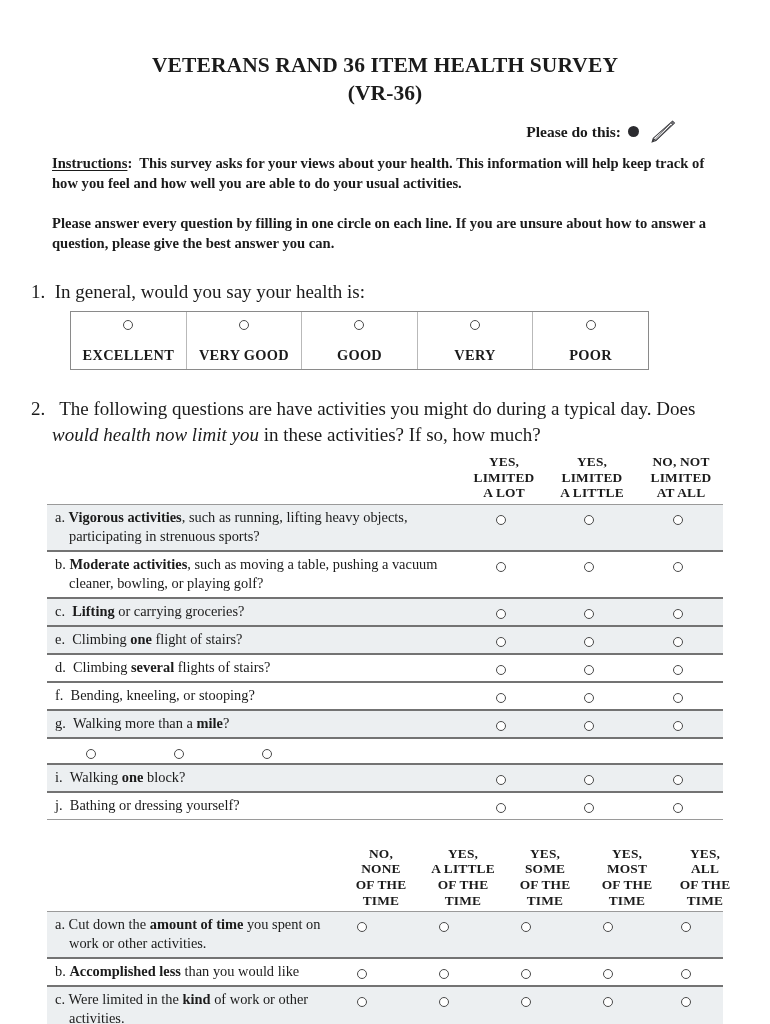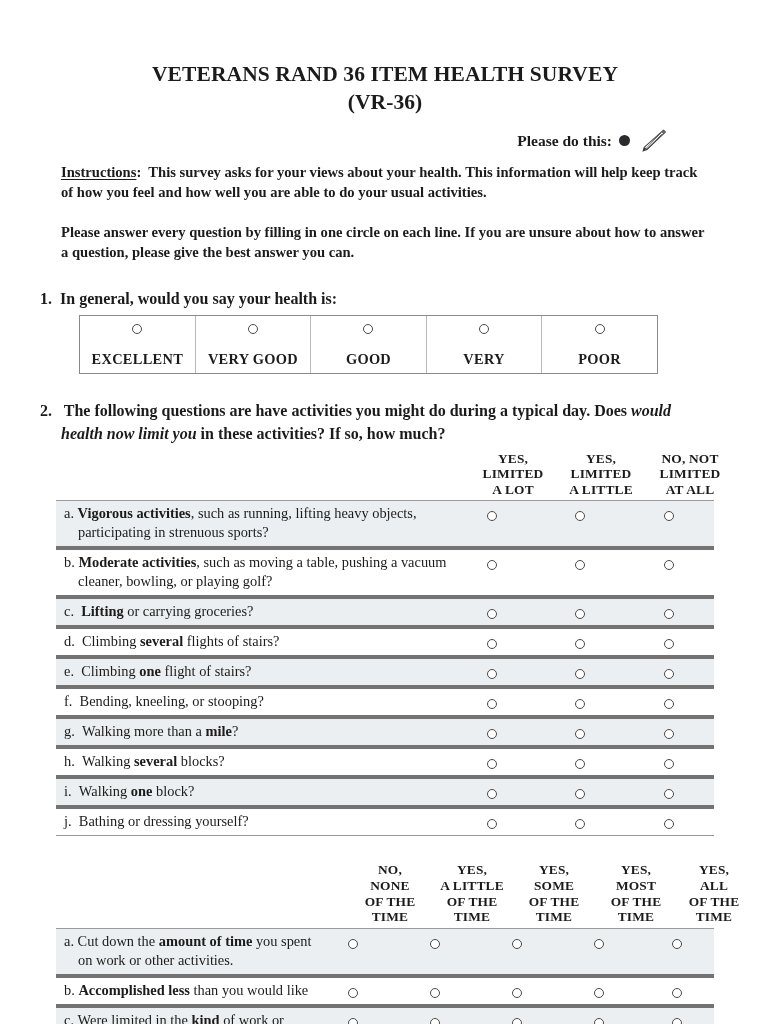--- a/index.html
+++ b/index.html
@@ -5,21 +5,21 @@
   * { box-sizing: border-box; }
   html, body { margin: 0; padding: 0; }
   body {
     width: 770px;
     height: 1024px;
     background: #ffffff;
     font-family: "Liberation Serif", "DejaVu Serif", serif;
     color: #1b1b1b;
     -webkit-font-smoothing: antialiased;
   }
-  .page { position: relative; width: 770px; height: 1024px; padding: 17px; }
+  .page { position: relative; width: 770px; height: 1024px; padding: 8px; }
 
   
   .title-block { text-align: center; padding-top: 44px; }
   .title-line {
     font-weight: bold;
     font-size: 21.5px;
     letter-spacing: 0.1px;
     line-height: 1.28;
   }
 
@@ -48,22 +48,22 @@
     font-size: 14.6px;
     font-weight: bold;
     line-height: 1.36;
   }
   .instructions u { text-decoration-thickness: 1px; text-underline-offset: 2px; }
   .para-gap { margin-top: 20px; }
 
   
   .question { margin-top: 26px; }
   .q-text {
-    font-size: 16px;
-    font-weight: bold;
+    font-size: 19px;
+    font-weight: normal;
     line-height: 1.38;
     padding-left: 44px;
     text-indent: -21px;
     margin-right: 38px;
   }
   .q-text em { font-style: italic; }
   .q-text u { text-decoration-thickness: 1px; text-underline-offset: 2px; }
 
   
   .q1-box {
@@ -111,21 +111,21 @@
   .m-head-cell span { display: block; white-space: nowrap; }
 
   .m-table {
     border-top: 1.6px solid #9a9a9a;
     border-bottom: 1.6px solid #9a9a9a;
     margin-top: 3px;
   }
   .m-row {
     display: flex;
     align-items: flex-start;
-    border-bottom: 4px solid #737373;
+    border-bottom: 2px solid #737373;
   }
   .m-row:last-child { border-bottom: none; }
   .m-row.shaded { background: #eceff1; }
   .m-row.plain { background: #ffffff; }
   .m-label {
     flex: 1 1 auto;
     font-size: 14.4px;
     line-height: 1.32;
     padding: 3px 0 4px 8px;
     text-indent: -14px;
@@ -255,46 +255,45 @@
           <div class="m-opt"><span class="ring"></span></div>
           <div class="m-opt"><span class="ring"></span></div>
           <div class="m-opt"><span class="ring"></span></div>
         </div>
         <div class="m-row shaded">
           <div class="m-label"><span>c.</span>&nbsp;&nbsp;<b>Lifting</b><span> or carrying groceries?</span></div>
           <div class="m-opt"><span class="ring"></span></div>
           <div class="m-opt"><span class="ring"></span></div>
           <div class="m-opt"><span class="ring"></span></div>
         </div>
+        <div class="m-row shaded">
+          <div class="m-label"><span>e.</span>&nbsp;&nbsp;<span>Climbing </span><b>one</b><span> flight of stairs?</span></div>
+          <div class="m-opt"><span class="ring"></span></div>
+          <div class="m-opt"><span class="ring"></span></div>
+          <div class="m-opt"><span class="ring"></span></div>
+        </div>
         <div class="m-row plain">
           <div class="m-label"><span>d.</span>&nbsp;&nbsp;<span>Climbing </span><b>several</b><span> flights of stairs?</span></div>
           <div class="m-opt"><span class="ring"></span></div>
           <div class="m-opt"><span class="ring"></span></div>
           <div class="m-opt"><span class="ring"></span></div>
         </div>
-        <div class="m-row shaded">
-          <div class="m-label"><span>e.</span>&nbsp;&nbsp;<span>Climbing </span><b>one</b><span> flight of stairs?</span></div>
-          <div class="m-opt"><span class="ring"></span></div>
-          <div class="m-opt"><span class="ring"></span></div>
-          <div class="m-opt"><span class="ring"></span></div>
-        </div>
         <div class="m-row plain">
           <div class="m-label"><span>f.</span>&nbsp;&nbsp;<span>Bending, kneeling, or stooping?</span></div>
           <div class="m-opt"><span class="ring"></span></div>
           <div class="m-opt"><span class="ring"></span></div>
           <div class="m-opt"><span class="ring"></span></div>
         </div>
         <div class="m-row shaded">
           <div class="m-label"><span>g.</span>&nbsp;&nbsp;<span>Walking more than a </span><b>mile</b><span>?</span></div>
           <div class="m-opt"><span class="ring"></span></div>
           <div class="m-opt"><span class="ring"></span></div>
           <div class="m-opt"><span class="ring"></span></div>
         </div>
         <div class="m-row plain">
-          <div class="m-label"><span>h.</span>&nbsp;&nbsp;<span>Walking </span><b>several</b><span> blocks?</span></div>
           <div class="m-opt"><span class="ring"></span></div>
           <div class="m-opt"><span class="ring"></span></div>
           <div class="m-opt"><span class="ring"></span></div>
         </div>
         <div class="m-row shaded">
           <div class="m-label"><span>i.</span>&nbsp;&nbsp;<span>Walking </span><b>one</b><span> block?</span></div>
           <div class="m-opt"><span class="ring"></span></div>
           <div class="m-opt"><span class="ring"></span></div>
           <div class="m-opt"><span class="ring"></span></div>
         </div>

